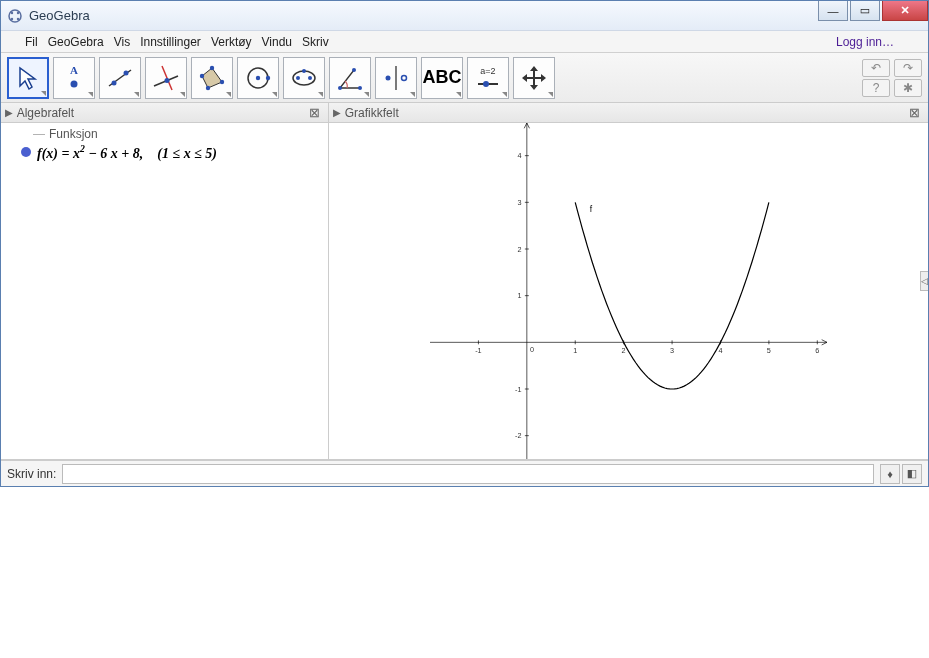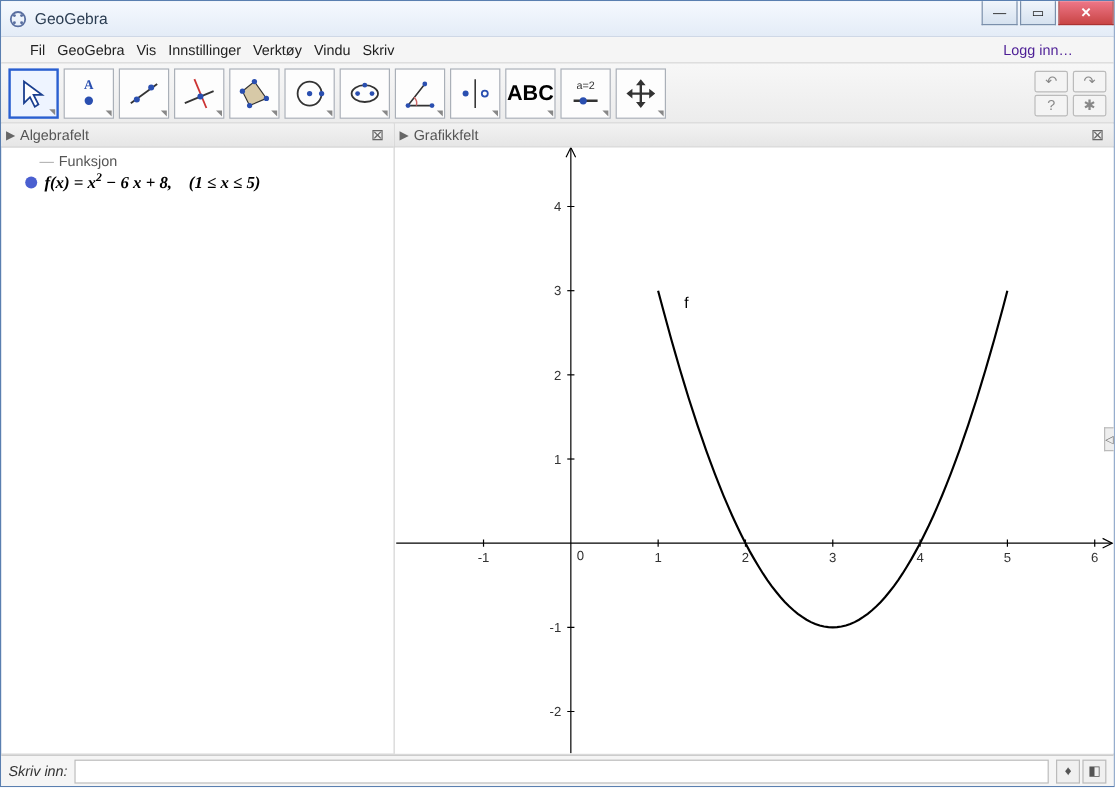--- a/index.html
+++ b/index.html
@@ -1,17 +1,17 @@
 <!DOCTYPE html>
 <html><head>
 <meta charset="utf-8">
 <style>
 * { box-sizing: border-box; margin: 0; padding: 0; }
 body { font-family: "Segoe UI", Tahoma, sans-serif; font-size: 12px; background: #fff; overflow: hidden; }
-.window { width: 929px; height: 656px; border: 1px solid #5a7fb0; background: #fff; display: flex; flex-direction: column; justify-content: center; }
+.window { width: 929px; height: 487px; border: 1px solid #5a7fb0; background: #fff; display: flex; flex-direction: column; justify-content: center; }
 .titlebar { height: 30px; background: linear-gradient(#f5f9fe, #e4ecf7); display: flex; align-items: center; padding: 0 0 0 6px; border-bottom: 1px solid #cfd8e6; }
 .titlebar-icon { width: 16px; height: 16px; margin-right: 6px; display: flex; align-items: center; justify-content: center; }
 .titlebar-text { flex: 1; color: #2b3d52; font-size: 13px; }
 .win-btns { display: flex; height: 100%; align-items: flex-start; }
 .win-btn { width: 30px; height: 20px; margin-left: 2px; border: 1px solid #7a8fab; background: linear-gradient(#f0f5fb,#d6e2f0); display: flex; align-items: center; justify-content: center; font-size: 11px; color: #222; border-top: none; }
 .win-btn.close { width: 46px; background: linear-gradient(#e78, #c94545); color: #fff; font-weight: bold; border-color: #a33; }
 .menubar { height: 22px; background: #f5f5f5; display: flex; align-items: center; padding: 0 24px; border-bottom: 1px solid #d0d0d0; color: #222; }
 .menubar span { margin-right: 10px; cursor: default; }
 .menubar .spacer { flex: 1; margin: 0; }
 .login { color: #4c1d95; }
@@ -31,21 +31,21 @@
 .algebra-body { flex: 1; padding: 4px 6px; font-family: "Times New Roman", serif; font-size: 14px; color: #000; }
 .alg-group { color: #555; font-family: "Segoe UI", sans-serif; font-size: 12px; margin-left: 26px; margin-bottom: 2px; }
 .alg-item { display: flex; align-items: center; margin-left: 14px; font-style: italic; }
 .alg-dot { width: 10px; height: 10px; border-radius: 50%; background: #4a5fd0; margin-right: 6px; flex-shrink: 0; }
 .alg-expr { font-weight: bold; white-space: nowrap; }
 .alg-expr sup { font-size: 0.7em; }
 .panel-graph { flex: 1; display: flex; flex-direction: column; position: relative; }
 .graph-body { flex: 1; position: relative; background: #fff; overflow: hidden; }
 .side-handle { position: absolute; right: 0; top: 50%; width: 8px; height: 20px; background: #eee; border: 1px solid #bbb; border-right: none; transform: translateY(-50%); display: flex; align-items: center; justify-content: center; font-size: 9px; color: #666;}
 .inputbar { height: 26px; background: #f5f5f5; border-top: 1px solid #ccc; display: flex; align-items: center; padding: 2px 6px; }
-.inputbar-label { margin-right: 6px; color: #333; font-style: italic; }
+.inputbar-label { margin-right: 6px; color: #333; }
 .inputbar-field { flex: 1; height: 20px; border: 1px solid #bbb; background: #fff; margin-right: 4px; }
 .inputbar-btn { width: 20px; height: 20px; border: 1px solid #bbb; background: #f0f0f0; display: flex; align-items: center; justify-content: center; color: #555; font-size: 11px; margin-left: 2px; }
 </style>
 </head>
 <body>
 
 <div class="window">
   <div class="titlebar">
     <span class="titlebar-icon">
       <svg viewBox="0 0 16 16">

